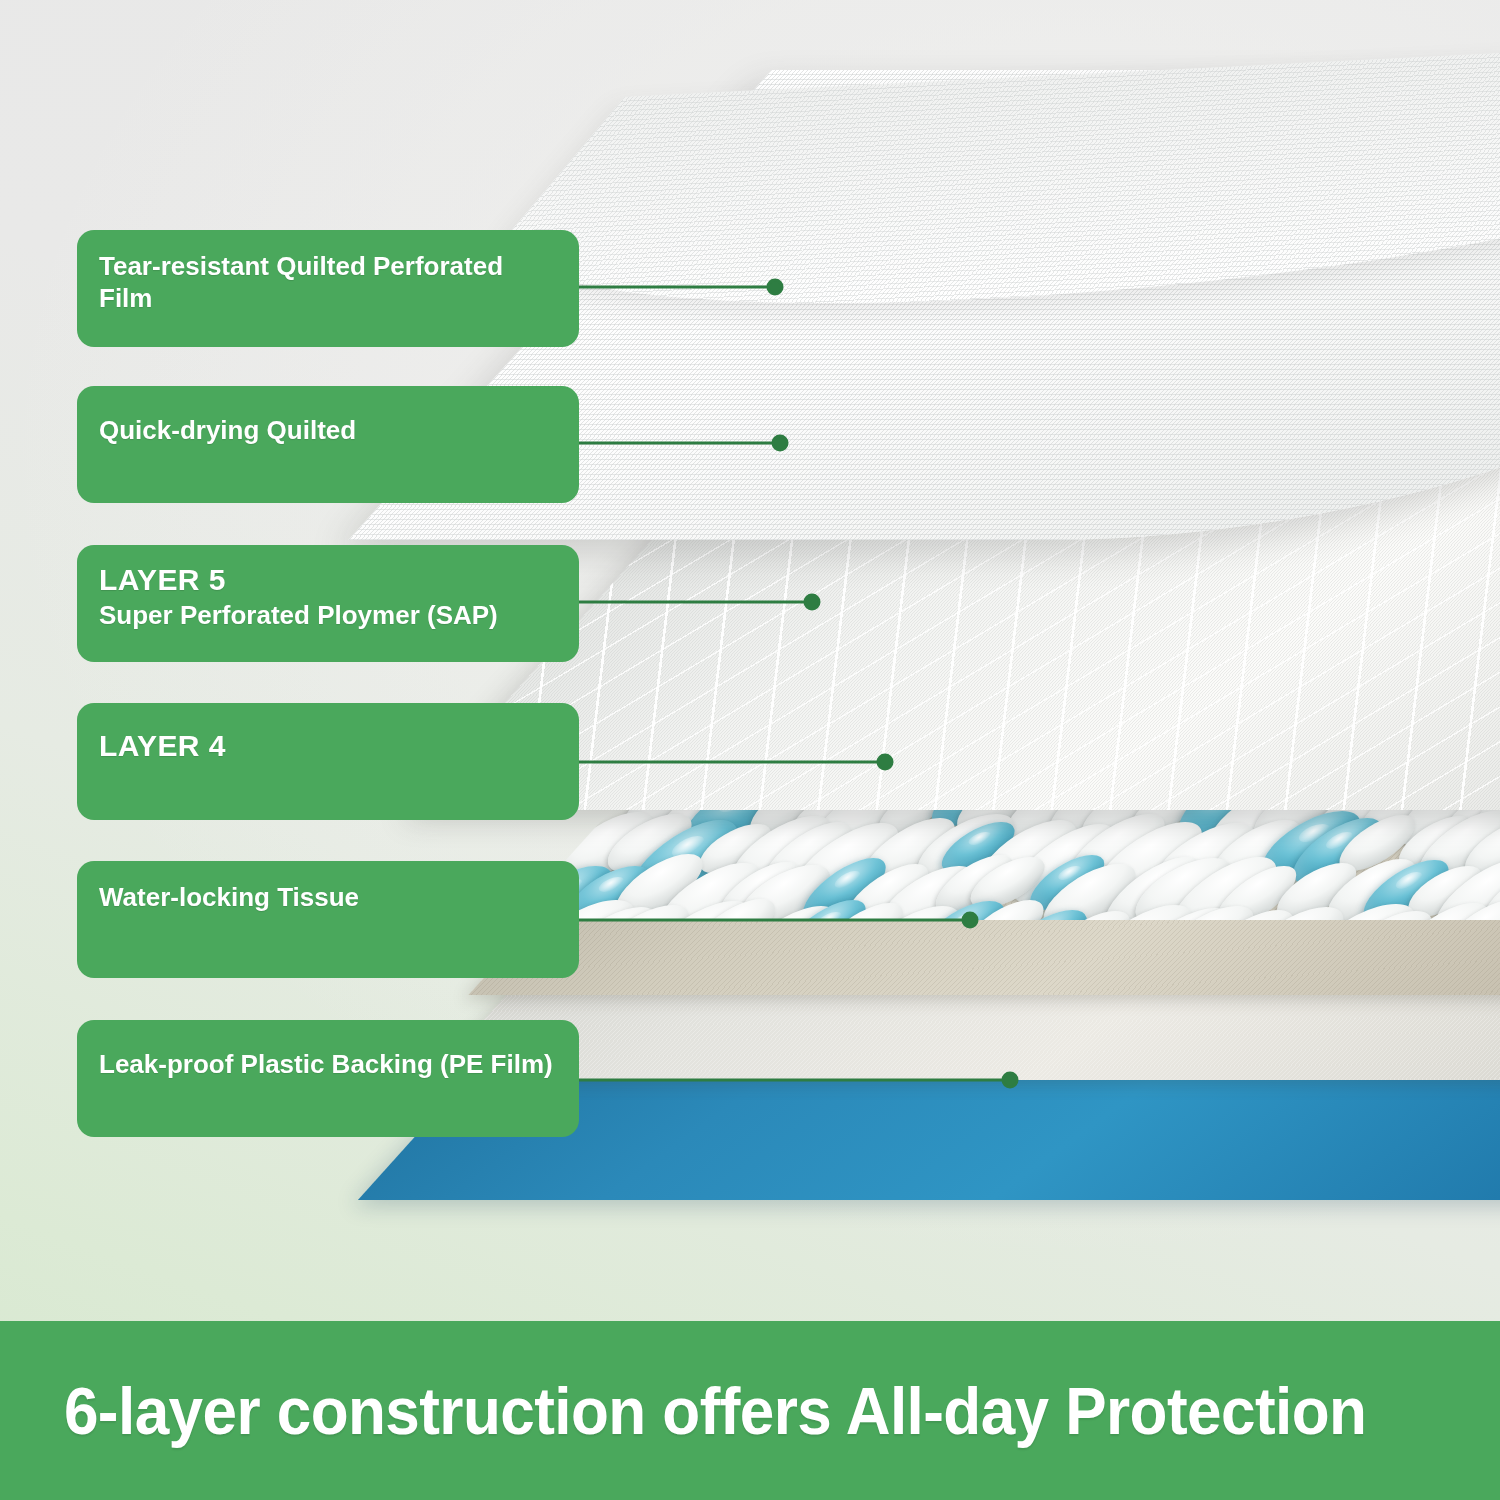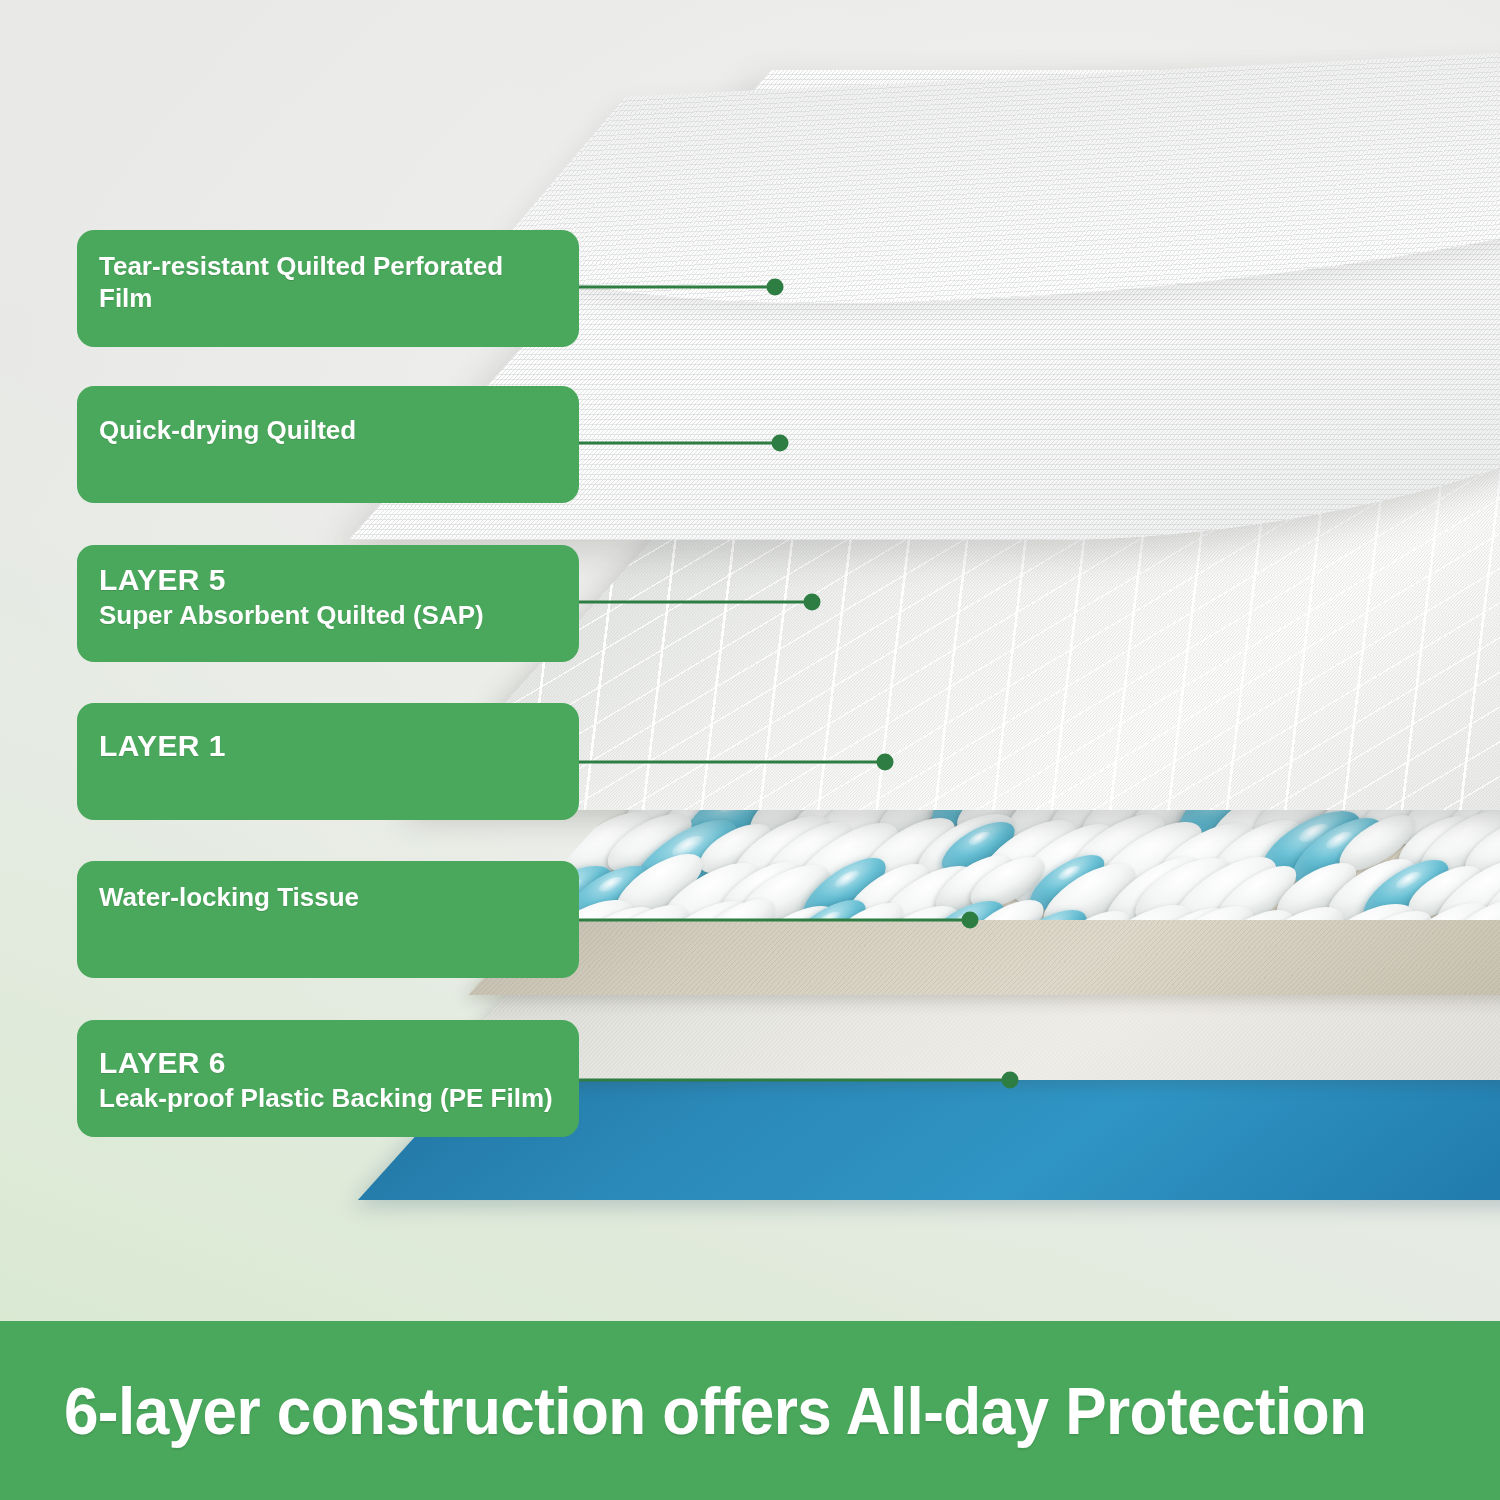--- a/index.html
+++ b/index.html
@@ -426,33 +426,32 @@
     <div class="label" style="top:230px;height:117px;">
       <div class="desc">Tear-resistant Quilted Perforated Film</div>
     </div>
 
     <div class="label" style="top:386px;height:117px;padding-top:26px;">
       <div class="desc">Quick-drying Quilted</div>
     </div>
 
     <div class="label" style="top:545px;height:117px;">
       <div class="ttl">LAYER 5</div>
-      <div class="desc">Super Absorbent Quilted (SAP)</div>
+      <div class="desc">Super Perforated Ploymer (SAP)</div>
     </div>
 
     <div class="label" style="top:703px;height:117px;padding-top:26px;">
-      <div class="ttl">LAYER 1</div>
+      <div class="ttl">LAYER 4</div>
     </div>
 
     <div class="label" style="top:861px;height:117px;">
       <div class="desc">Water-locking Tissue</div>
     </div>
 
     <div class="label" style="top:1020px;height:117px;padding-top:26px;">
-      <div class="ttl">LAYER 6</div>
       <div class="desc">Leak-proof Plastic Backing (PE Film)</div>
     </div>
   </div>
 
   <div class="banner">
     <div class="btxt">6-layer construction offers All-day Protection</div>
   </div>
 
 </div>
 

